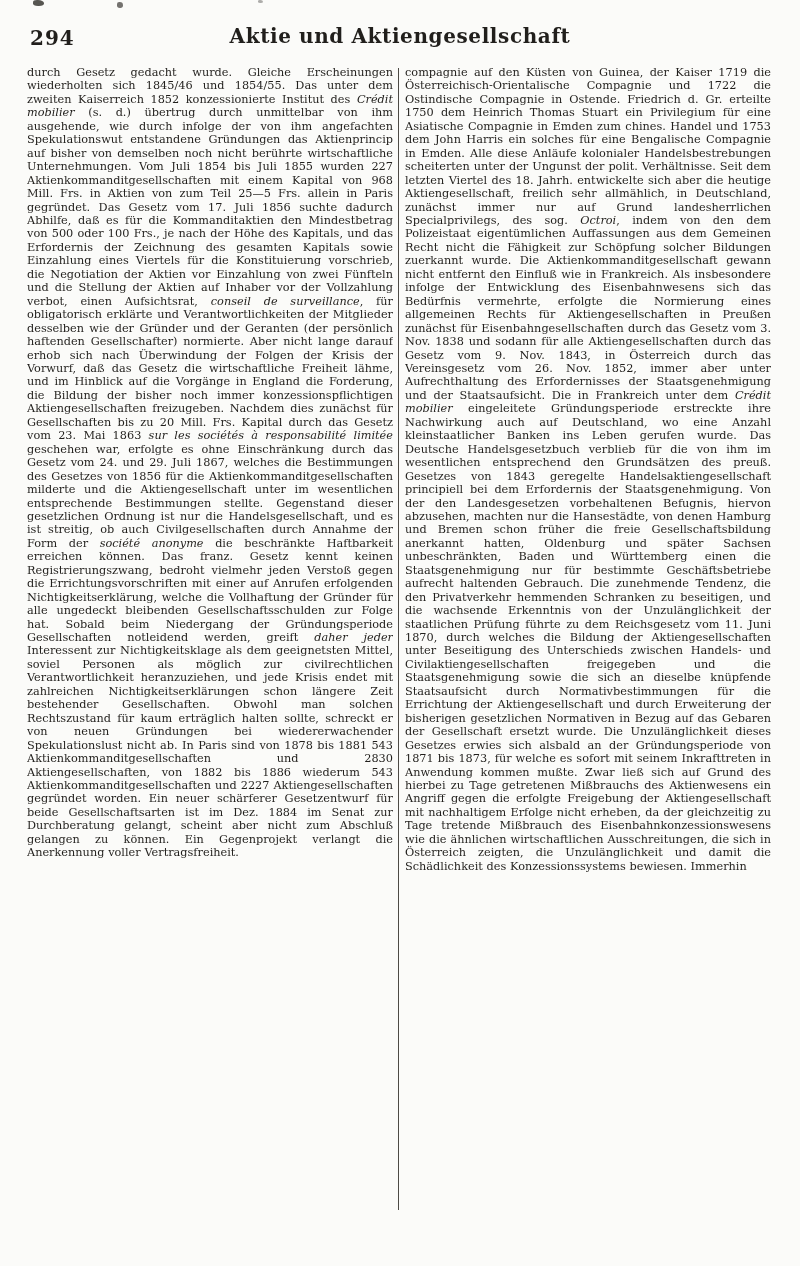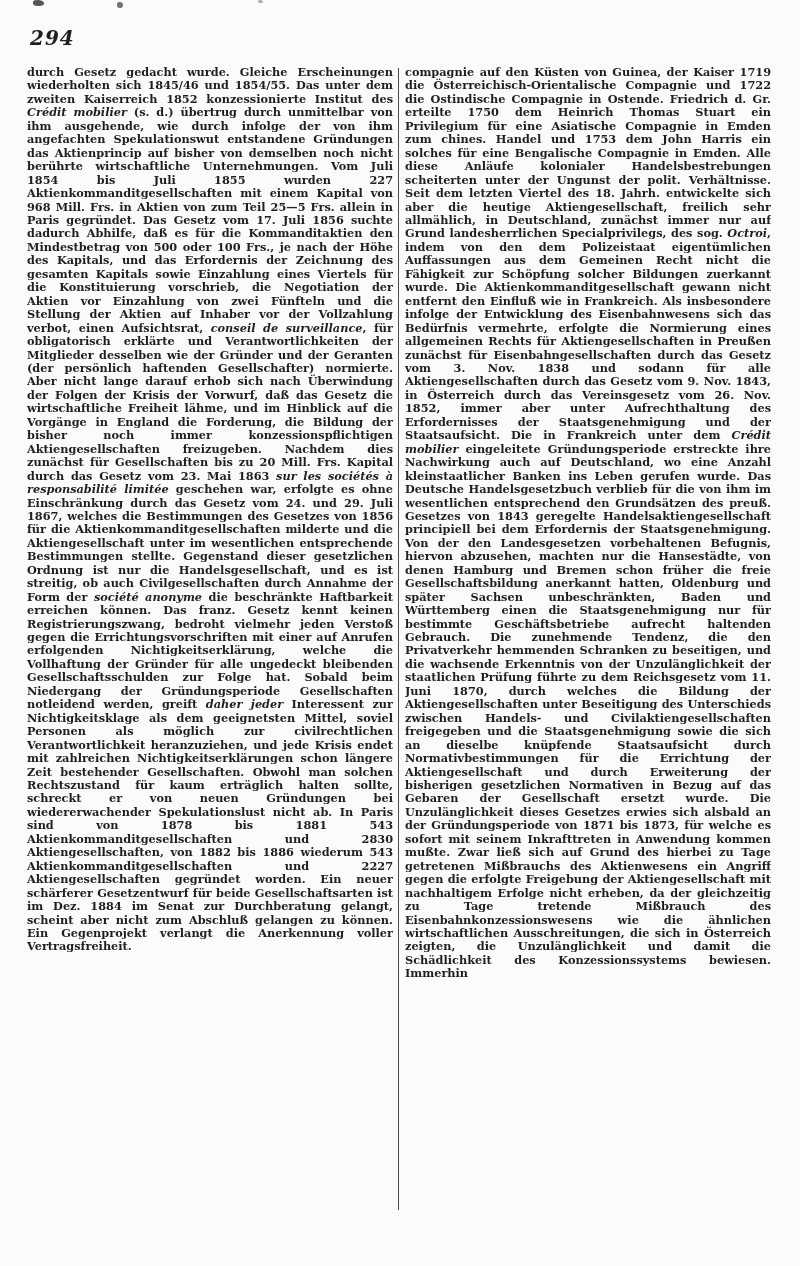--- a/index.html
+++ b/index.html
@@ -15,41 +15,39 @@
   .artifact { position: absolute; background: #3a3835; border-radius: 40% 60% 50% 50%; }
   .artifact.a1 { left: 33px; top: 0; width: 11px; height: 6px; opacity: .85; }
   .artifact.a2 { left: 117px; top: 2px; width: 6px; height: 6px; opacity: .7; }
   .artifact.a3 { left: 258px; top: 0; width: 5px; height: 3px; opacity: .4; }
 
   .page-header {
     position: relative;
     height: 50px;
     padding-top: 24px;
     box-sizing: border-box;
-    font-style: italic;
   }
   .page-number {
     position: absolute;
     left: 30px; top: 26px;
     font-size: 20px;
     font-weight: bold;
     letter-spacing: 1px;
   }
   .page-title {
     text-align: center;
     font-size: 20px;
     font-weight: bold;
     letter-spacing: 0.6px;
   }
 
   .columns {
     display: flex;
     margin: 16px 29px 0 27px;
     height: 1176px;
-    font-weight: bold;
   }
   .column {
     width: 366px;
     overflow: hidden;
     text-align: justify;
   }
   .column-divider {
     width: 1px;
     background: #4d4a45;
     margin: 2px 6px 32px 5px;
@@ -69,20 +67,21 @@
 </style>
 </head>
 <body>
 
 <div class="artifact a1"></div>
 <div class="artifact a2"></div>
 <div class="artifact a3"></div>
 
 <div class="page-header">
   <span class="page-number">294</span>
+  <div class="page-title">Aktie und Aktiengesellschaft</div>
 </div>
 
 <div class="columns">
   <div class="column">
       <p><span>durch Gesetz gedacht wurde.  Gleiche Erscheinungen wiederholten sich 1845/46 und 1854/55.  Das unter dem zweiten Kaiserreich 1852 konzessionierte Institut des </span><span class="seg-antiqua">Crédit mobilier</span><span> (s. d.) übertrug durch unmittelbar von ihm ausgehende, wie durch infolge der von ihm angefachten Spekulationswut entstandene Gründungen das Aktienprincip auf bisher von demselben noch nicht berührte wirtschaftliche Unternehmungen. Vom Juli 1854 bis Juli 1855 wurden 227 Aktienkommanditgesellschaften mit einem Kapital von 968 Mill. Frs. in Aktien von zum Teil 25—5 Frs. allein in Paris gegründet.  Das Gesetz vom 17. Juli 1856 suchte dadurch Abhilfe, daß es für die Kommanditaktien den Mindestbetrag von 500 oder 100 Frs., je nach der Höhe des Kapitals, und das Erfordernis der Zeichnung des gesamten Kapitals sowie Einzahlung eines Viertels für die Konstituierung vorschrieb, die Negotiation der Aktien vor Einzahlung von zwei Fünfteln und die Stellung der Aktien auf Inhaber vor der Vollzahlung verbot, einen Aufsichtsrat, </span><span class="seg-antiqua">conseil de surveillance</span><span>, für obligatorisch erklärte und Verantwortlichkeiten der Mitglieder desselben wie der Gründer und der Geranten (der persönlich haftenden Gesellschafter) normierte. Aber nicht lange darauf erhob sich nach Überwindung der Folgen der Krisis der Vorwurf, daß das Gesetz die wirtschaftliche Freiheit lähme, und im Hinblick auf die Vorgänge in England die Forderung, die Bildung der bisher noch immer konzessionspflichtigen Aktiengesellschaften freizugeben.  Nachdem dies zunächst für Gesellschaften bis zu 20 Mill. Frs. Kapital durch das Gesetz vom 23. Mai 1863 </span><span class="seg-antiqua">sur les sociétés à responsabilité limitée</span><span> geschehen war, erfolgte es ohne Einschränkung durch das Gesetz vom 24. und 29. Juli 1867, welches die Bestimmungen des Gesetzes von 1856 für die Aktienkommanditgesellschaften milderte und die Aktiengesellschaft unter im wesentlichen entsprechende Bestimmungen stellte.  Gegenstand dieser gesetzlichen Ordnung ist nur die Handelsgesellschaft, und es ist streitig, ob auch Civilgesellschaften durch Annahme der Form der </span><span class="seg-antiqua">société anonyme</span><span> die beschränkte Haftbarkeit erreichen können.  Das franz. Gesetz kennt keinen Registrierungszwang, bedroht vielmehr jeden Verstoß gegen die Errichtungsvorschriften mit einer auf Anrufen erfolgenden Nichtigkeitserklärung, welche die Vollhaftung der Gründer für alle ungedeckt bleibenden Gesellschaftsschulden zur Folge hat.  Sobald beim Niedergang der Gründungsperiode Gesellschaften notleidend werden, greift </span><span class="seg-italic">daher jeder</span><span> Interessent zur Nichtigkeitsklage als dem geeignetsten Mittel, soviel Personen als möglich zur civilrechtlichen Verantwortlichkeit heranzuziehen, und jede Krisis endet mit zahlreichen Nichtigkeitserklärungen schon längere Zeit bestehender Gesellschaften. Obwohl man solchen Rechtszustand für kaum erträglich halten sollte, schreckt er von neuen Gründungen bei wiedererwachender Spekulationslust nicht ab.  In Paris sind von 1878 bis 1881 543 Aktienkommanditgesellschaften und 2830 Aktiengesellschaften, von 1882 bis 1886 wiederum 543 Aktienkommanditgesellschaften und 2227 Aktiengesellschaften gegründet worden. Ein neuer schärferer Gesetzentwurf für beide Gesellschaftsarten ist im Dez. 1884 im Senat zur Durchberatung gelangt, scheint aber nicht zum Abschluß gelangen zu können.  Ein Gegenprojekt verlangt die Anerkennung voller Vertragsfreiheit.</span></p>
     </div>
   <div class="column-divider"></div>
   <div class="column">
       <p><span>compagnie auf den Küsten von Guinea, der Kaiser 1719 die Österreichisch-Orientalische Compagnie und 1722 die Ostindische Compagnie in Ostende.  Friedrich d. Gr. erteilte 1750 dem Heinrich Thomas Stuart ein Privilegium für eine Asiatische Compagnie in Emden zum chines. Handel und 1753 dem John Harris ein solches für eine Bengalische Compagnie in Emden.  Alle diese Anläufe kolonialer Handelsbestrebungen scheiterten unter der Ungunst der polit. Verhältnisse.  Seit dem letzten Viertel des 18. Jahrh. entwickelte sich aber die heutige Aktiengesellschaft, freilich sehr allmählich, in Deutschland, zunächst immer nur auf Grund landesherrlichen Specialprivilegs, des sog. </span><span class="seg-antiqua">Octroi</span><span>, indem von den dem Polizeistaat eigentümlichen Auffassungen aus dem Gemeinen Recht nicht die Fähigkeit zur Schöpfung solcher Bildungen zuerkannt wurde.  Die Aktienkommanditgesellschaft gewann nicht entfernt den Einfluß wie in Frankreich. Als insbesondere infolge der Entwicklung des Eisenbahnwesens sich das Bedürfnis vermehrte, erfolgte die Normierung eines allgemeinen Rechts für Aktiengesellschaften in Preußen zunächst für Eisenbahngesellschaften durch das Gesetz vom 3. Nov. 1838 und sodann für alle Aktiengesellschaften durch das Gesetz vom 9. Nov. 1843, in Österreich durch das Vereinsgesetz vom 26. Nov. 1852, immer aber unter Aufrechthaltung des Erfordernisses der Staatsgenehmigung und der Staatsaufsicht.  Die in Frankreich unter dem </span><span class="seg-antiqua">Crédit mobilier</span><span> eingeleitete Gründungsperiode erstreckte ihre Nachwirkung auch auf Deutschland, wo eine Anzahl kleinstaatlicher Banken ins Leben gerufen wurde.  Das Deutsche Handelsgesetzbuch verblieb für die von ihm im wesentlichen entsprechend den Grundsätzen des preuß. Gesetzes von 1843 geregelte Handelsaktiengesellschaft principiell bei dem Erfordernis der Staatsgenehmigung.  Von der den Landesgesetzen vorbehaltenen Befugnis, hiervon abzusehen, machten nur die Hansestädte, von denen Hamburg und Bremen schon früher die freie Gesellschaftsbildung anerkannt hatten, Oldenburg und später Sachsen unbeschränkten, Baden und Württemberg einen die Staatsgenehmigung nur für bestimmte Geschäftsbetriebe aufrecht haltenden Gebrauch.  Die zunehmende Tendenz, die den Privatverkehr hemmenden Schranken zu beseitigen, und die wachsende Erkenntnis von der Unzulänglichkeit der staatlichen Prüfung führte zu dem Reichsgesetz vom 11. Juni 1870, durch welches die Bildung der Aktiengesellschaften unter Beseitigung des Unterschieds zwischen Handels- und Civilaktiengesellschaften freigegeben und die Staatsgenehmigung sowie die sich an dieselbe knüpfende Staatsaufsicht durch Normativbestimmungen für die Errichtung der Aktiengesellschaft und durch Erweiterung der bisherigen gesetzlichen Normativen in Bezug auf das Gebaren der Gesellschaft ersetzt wurde.  Die Unzulänglichkeit dieses Gesetzes erwies sich alsbald an der Gründungsperiode von 1871 bis 1873, für welche es sofort mit seinem Inkrafttreten in Anwendung kommen mußte. Zwar ließ sich auf Grund des hierbei zu Tage getretenen Mißbrauchs des Aktienwesens ein Angriff gegen die erfolgte Freigebung der Aktiengesellschaft mit nachhaltigem Erfolge nicht erheben, da der gleichzeitig zu Tage tretende Mißbrauch des Eisenbahnkonzessionswesens wie die ähnlichen wirtschaftlichen Ausschreitungen, die sich in Österreich zeigten, die Unzulänglichkeit und damit die Schädlichkeit des Konzessionssystems bewiesen.  Immerhin</span></p>
     </div>

